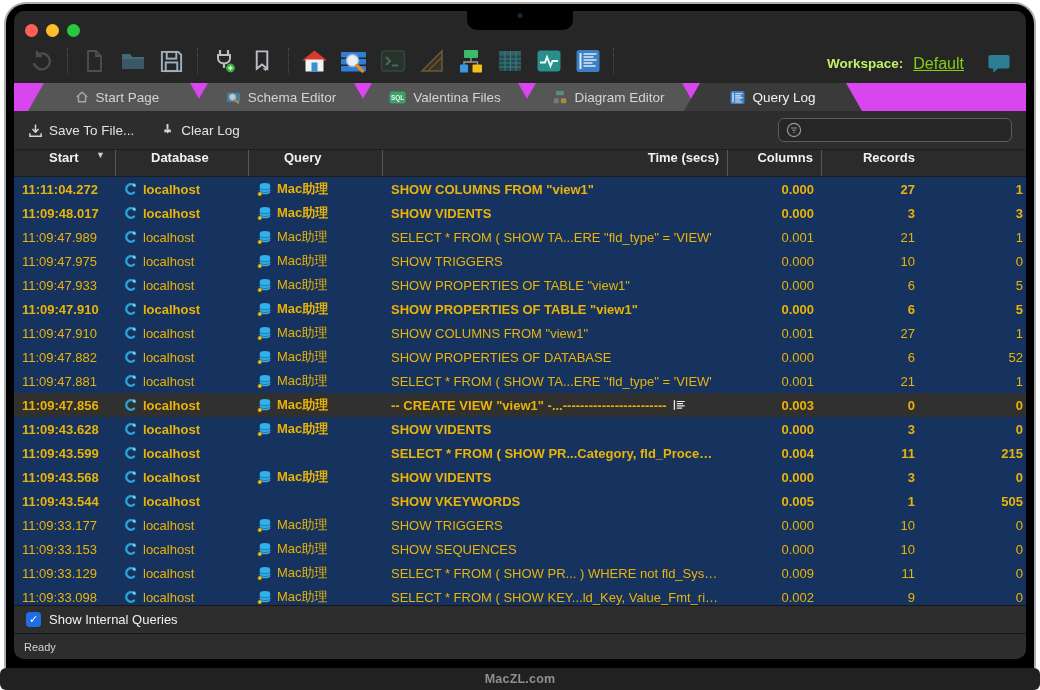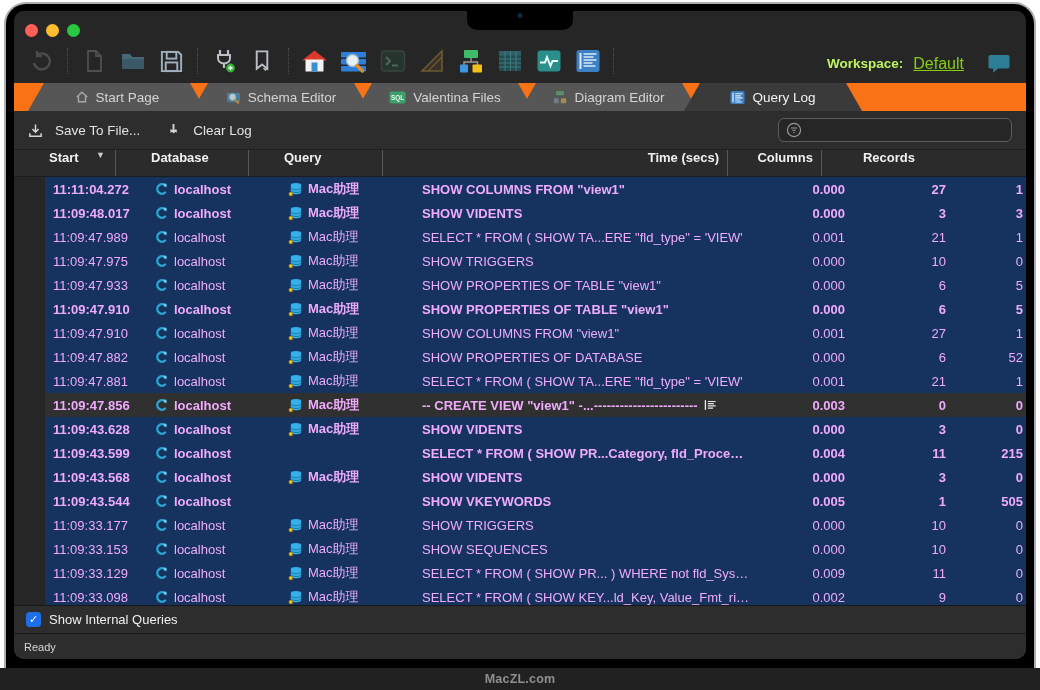--- a/index.html
+++ b/index.html
@@ -9,21 +9,21 @@
 
   
   .screen { position: absolute; left: 4px; right: 4px; top: 2px; bottom: 22px;
     background: #000; border: 2px solid #aeaeae; border-bottom: none;
     border-radius: 22px 22px 0 0; }
   .notch { position: absolute; top: 0; left: 50%; transform: translateX(-50%);
     width: 106px; height: 26px; background: #000; border-radius: 0 0 10px 10px; z-index: 50; }
   .camera-dot { position: absolute; top: 9px; left: 50%; transform: translateX(-50%);
     width: 5px; height: 5px; border-radius: 50%; background: #10283c; }
   .bezel-band { position: absolute; left: 0; right: 0; bottom: 0; height: 22px;
-    background: #212121; display: flex; align-items: center; justify-content: center; }
+    background: #212121; display: flex; align-items: center; justify-content: center; border-radius: 6px; }
   .watermark { color: #8f8f8f; font-size: 12.5px; font-weight: 700; letter-spacing: .2px; }
 
   
   .app { position: absolute; left: 8px; right: 8px; top: 7px; bottom: 9px;
     background: #272727; border-radius: 10px; overflow: hidden;
     display: flex; flex-direction: column; color: #e9e9e9; }
 
   
   .titlebar { position: relative; height: 72px; background: #262627; flex: 0 0 auto; }
   .traffic { position: absolute; top: 13px; left: 11px; display: flex; gap: 8px; }
@@ -31,45 +31,45 @@
   .light.red { background: #ff5f57; } .light.yellow { background: #febc2e; } .light.green { background: #28c840; }
   .toolbar { position: absolute; left: 14px; right: 14px; bottom: 4px; height: 36px;
     display: flex; align-items: center; gap: 12px; }
   .tbtn { width: 27px; height: 27px; display: flex; align-items: center; justify-content: center; flex: 0 0 auto; }
   .tsep { width: 1px; height: 26px; border-left: 1px dotted #515151; flex: 0 0 auto; }
   .workspace { position: absolute; right: 16px; bottom: 10px; display: flex; align-items: center; gap: 10px; }
   .ws-label { color: #bef264; font-size: 13.5px; font-weight: 700; }
   .ws-value { color: #84cc16; font-size: 16px; margin-right: 14px; text-decoration: underline; }
 
   
-  .tabbar { height: 28px; background: #f97316; display: flex; align-items: flex-start; padding-left: 14px; flex: 0 0 auto; }
+  .tabbar { height: 28px; background: #d946ef; display: flex; align-items: flex-start; padding-left: 14px; flex: 0 0 auto; }
   .tab { height: 28px; display: flex; align-items: center; justify-content: center; gap: 7px;
     width: 178px; margin-right: -14px; background: #565656; color: #d4d4d4; font-size: 13.5px;
     clip-path: polygon(16px 0, calc(100% - 16px) 0, 100% 100%, 0 100%); }
   .tab.active { background: #3a3a3a; color: #f2f2f2; z-index: 2; }
   .tab .tico { flex: 0 0 auto; display: flex; }
 
   
   .actionbar { height: 38px; background: #2d2d2d; display: flex; align-items: center;
     padding: 0 14px; gap: 26px; flex: 0 0 auto; }
-  .abtn { display: flex; align-items: center; gap: 12px; color: #e2e2e2; font-size: 13.5px; }
+  .abtn { display: flex; align-items: center; gap: 6px; color: #e2e2e2; font-size: 13.5px; }
   .searchbox { margin-left: auto; width: 234px; height: 24px; background: #262626;
     border: 1px solid #5c5c5c; border-radius: 6px; display: flex; align-items: center; padding: 0 7px; gap: 6px; }
 
   
   .grid { display: grid; grid-template-columns: 102px 133px 134px 345px 94px 101px 1fr; }
   .thead { height: 28px; background: #2b2b2b; border-top: 1px solid #1e1e1e;
     border-bottom: 1px solid #1c1c1c; flex: 0 0 auto; font-weight: 700; font-size: 13px; color: #f1f1f1; }
   .hcell { display: flex; align-items: flex-start; padding: 0 8px; margin-left: 27px; }
   .hcell:not(:last-child) { border-right: 1px solid #585858; }
   .hcell.num { justify-content: flex-end; }
   .sort-arrow { margin-left: auto; font-size: 9px; color: #cccccc; padding-right: 2px; }
 
   .tbody { flex: 1 1 auto; overflow: hidden; background: #262626; }
-  .row { height: 24px; background: #16335f; align-items: center; font-size: 13px; color: #f0abfc; margin-left: 31px; }
+  .row { height: 24px; background: #16335f; align-items: center; font-size: 13px; color: #eab308; }
   .row.bold { font-weight: 700; }
   .row.focused { background: #303030; }
   .cell { padding: 0 8px; display: flex; align-items: center; gap: 5px; overflow: hidden; white-space: nowrap; }
   .cell.num { justify-content: flex-end; }
   .c-recs { padding-right: 3px; }
   .q-text { overflow: hidden; text-overflow: ellipsis; }
 
   
   .internalbar { height: 28px; background: #2d2d2d; border-top: 1px solid #181818;
     display: flex; align-items: center; padding: 0 12px; gap: 8px; flex: 0 0 auto; }

